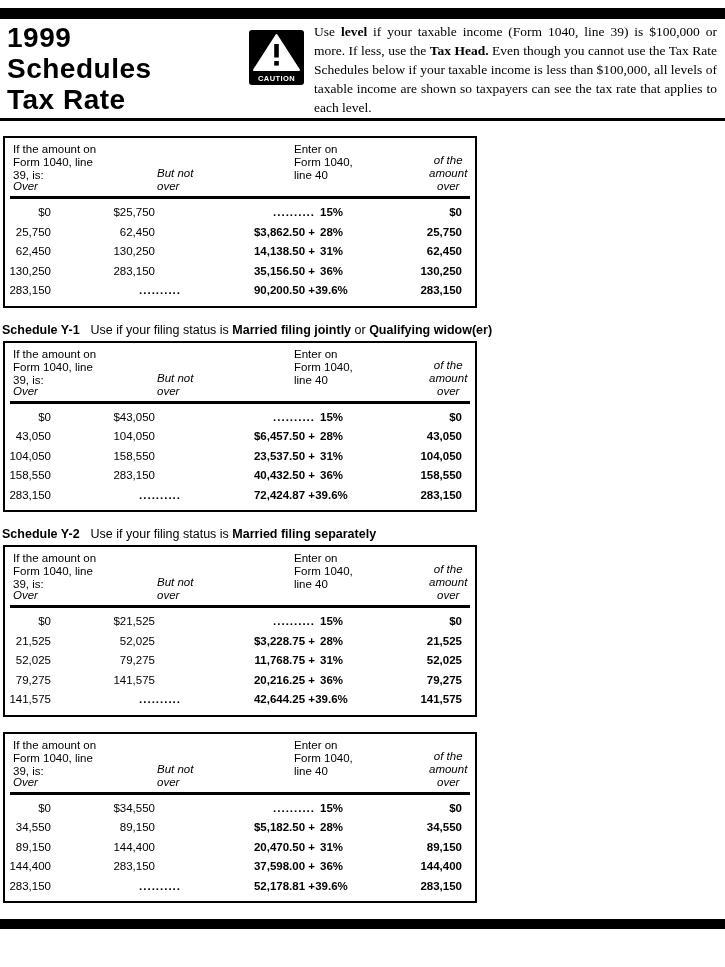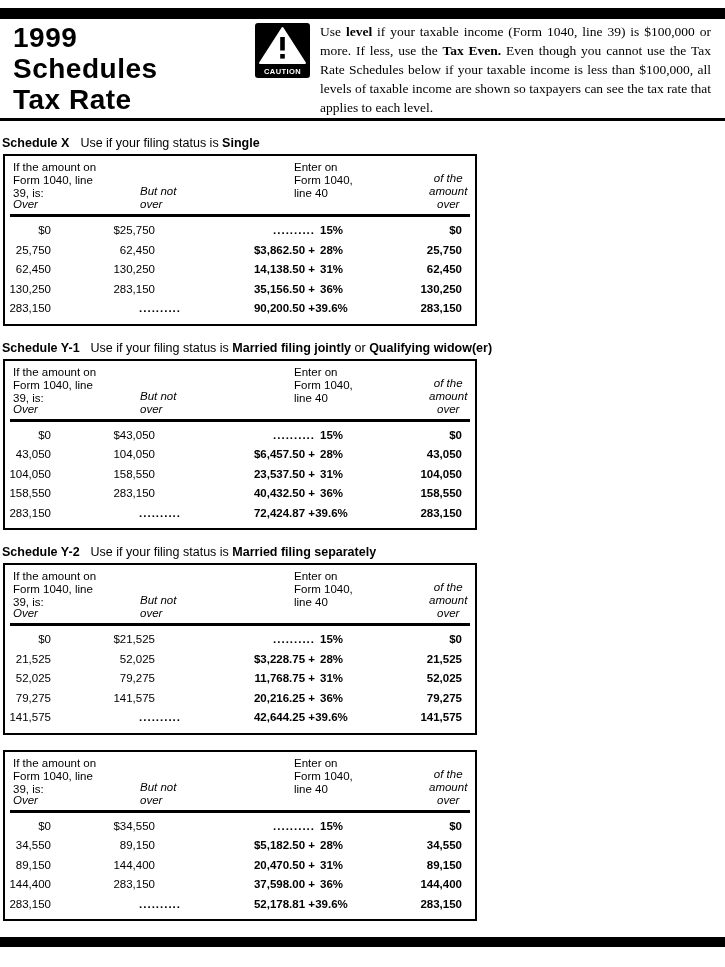--- a/index.html
+++ b/index.html
@@ -7,42 +7,42 @@
   body {
     width:725px; height:967px; overflow:hidden;
     color:#000;
     font-family:"Liberation Sans","DejaVu Sans",sans-serif;
   }
   .bar { background:#000; width:725px; }
   .top-rule { margin-top:8px; height:11px; }
   .bottom-rule { margin-top:16px; height:10px; }
   .divider { height:3px; background:#000; width:725px; }
 
-  .header { display:flex; align-items:flex-start; margin-top:3px; height:96px; padding:0 12px; }
+  .header { display:flex; align-items:flex-start; margin-top:3px; height:96px; padding:0 6px; }
   .ptitle { width:243px; font-size:28px; font-weight:bold; line-height:31px; letter-spacing:.5px; padding-left:1px; }
-  .caution { flex:0 0 auto; margin-top:1px; }
+  .caution { flex:0 0 auto; margin-top:8px; }
   .intro {
     flex:1; margin-left:10px; padding-right:2px;
     font-family:"Liberation Serif","DejaVu Serif",serif;
     font-size:13.5px; line-height:19px; text-align:justify;
   }
 
   .b { font-weight:bold; }
   .it { font-style:italic; }
 
   .section { margin-top:15px; }
   .stitle { font-size:12.5px; line-height:14px; margin:0 0 4px 2px; }
   .sched-label { margin-right:11px; font-weight:bold; }
 
   .tbl { width:474px; margin-left:3px; border:2px solid #000; background:#fff; }
   .thead { position:relative; height:58px; font-size:11.5px; line-height:13px; }
   .thead > div { position:absolute; white-space:pre-line; }
   .h1  { left:8px;  top:5px; }
   .h1o { left:8px;  bottom:3px; }
-  .h2  { left:135px; bottom:3px; }
+  .h2  { left:152px; bottom:3px; }
   .h3  { left:289px; top:5px; }
   .h4  { left:424px; bottom:3px;text-align:center; }
   .hrule { height:3px; background:#000; margin:0 5px; }
 
   .tbody { padding:4px 0 5px; }
   .trow { display:grid; grid-template-columns:46px 104px 193px 1fr; height:19.5px; line-height:19.5px; font-size:11.5px; }
   .c1, .c2 { text-align:right; }
   .c2.dots { transform:translateX(26px); }
   .c3 { display:flex; justify-content:flex-end; font-weight:bold; }
   .amount { white-space:nowrap; }
@@ -64,29 +64,28 @@
   <div class="caution">
     <svg width="55" height="55" viewBox="0 0 55 55">
       <rect x="0" y="0" width="55" height="55" rx="3" fill="#000"></rect>
       <polygon points="27.5,5 50,40 5,40" fill="#fff" stroke="#fff" stroke-width="2" stroke-linejoin="round"></polygon>
       <rect x="25.2" y="14" width="4.6" height="13.5" fill="#000"></rect>
       <rect x="25.2" y="31" width="4.6" height="4.6" fill="#000"></rect>
       <text x="27.5" y="51" text-anchor="middle" fill="#fff" font-size="7.5" font-weight="bold" font-family="Liberation Sans, DejaVu Sans, sans-serif" letter-spacing="0.4">CAUTION</text>
     </svg>
   </div>
   <p class="intro">
-    <span>Use </span><span class="b">level</span><span> if your taxable income (Form 1040, line 39) is $100,000 or more. If less, use the </span><span class="b">Tax Even.</span><span> Even though you cannot use the Tax Rate Schedules below if your taxable income is less than $100,000, all levels of taxable income are shown so taxpayers can see the tax rate that applies to each level.</span>
+    <span>Use </span><span class="b">level</span><span> if your taxable income (Form 1040, line 39) is $100,000 or more. If less, use the </span><span class="b">Tax Head.</span><span> Even though you cannot use the Tax Rate Schedules below if your taxable income is less than $100,000, all levels of taxable income are shown so taxpayers can see the tax rate that applies to each level.</span>
   </p>
 </div>
 
 <div class="divider"></div>
 
 <div id="schedules">
   <section class="section">
-    <div class="stitle"><span class="b sched-label">Schedule X</span><span>Use if your filing status is </span><span class="b">Single</span></div>
     <div class="tbl">
       <div class="thead">
         <div class="h1">If the amount on
 Form 1040, line
 39, is:</div>
         <div class="h1o it">Over</div>
         <div class="h2 it">But not
 over</div>
         <div class="h3">Enter on
 Form 1040,

